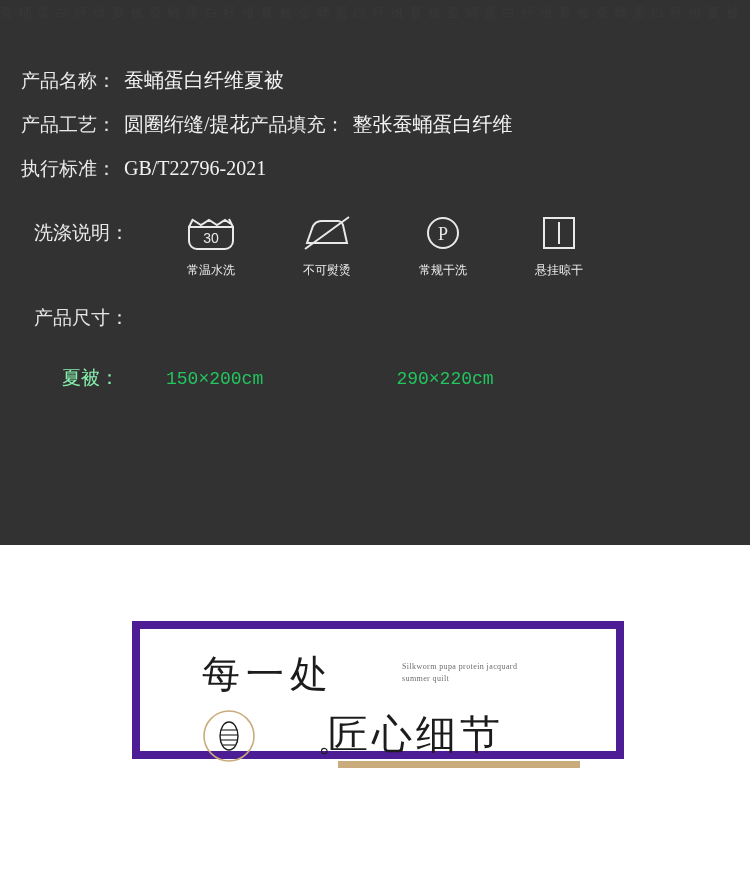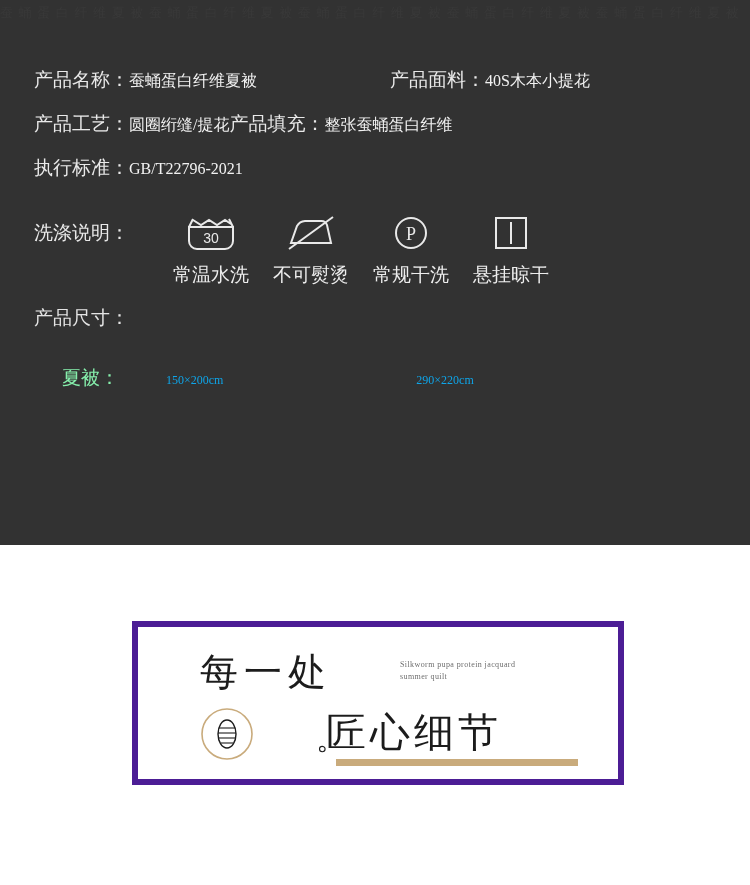--- a/index.html
+++ b/index.html
@@ -33,21 +33,21 @@
     letter-spacing: 1px;
     white-space: nowrap;
     overflow: hidden;
     line-height: 26px;
     opacity: 0.85;
   }
 
   .spec-rows {
     position: absolute;
     top: 68px;
-    left: 34px;
+    left: 21px;
     width: 686px;
   }
   .spec-row {
     display: flex;
     margin-bottom: 19px;
     font-size: 19px;
     line-height: 24px;
   }
   .spec-cell {
     display: flex;
@@ -55,24 +55,24 @@
   }
   .spec-cell.left { width: 356px; }
   .spec-label {
     font-family: "Liberation Serif", "DejaVu Serif", serif;
     font-size: 19px;
     color: #e9e9e9;
     white-space: nowrap;
   }
   .spec-value {
     font-family: "Liberation Serif", "DejaVu Serif", serif;
-    font-size: 16px;
+    font-size: 20px;
     color: #f2f2f2;
     white-space: nowrap;
-    margin-left: 0;
+    margin-left: 8px;
   }
 
   
   .wash-block {
     position: absolute;
     top: 210px;
     left: 34px;
     width: 690px;
   }
   .wash-label {
@@ -82,36 +82,36 @@
     font-family: "Liberation Serif", "DejaVu Serif", serif;
     font-size: 19px;
     color: #e9e9e9;
     white-space: nowrap;
   }
   .wash-icons {
     position: absolute;
     left: 136px;
     top: 0;
     display: flex;
-    gap: 18px;
+    gap: 34px;
   }
   .wash-item {
     width: 82px;
     text-align: center;
   }
   .wash-icon {
     height: 46px;
     display: flex;
     align-items: center;
     justify-content: center;
   }
   .wash-caption {
     margin-top: 6px;
     font-family: Liberation Serif, serif;
-    font-size: 19px;
+    font-size: 12px;
     color: #ededed;
     white-space: nowrap;
   }
 
   
   .size-block {
     position: absolute;
     top: 305px;
     left: 34px;
     width: 690px;
@@ -127,43 +127,43 @@
     align-items: baseline;
     padding-left: 28px;
   }
   .size-row-label {
     font-family: "Liberation Serif", "DejaVu Serif", serif;
     font-size: 19px;
     color: #86efac;
     width: 104px;
   }
   .size-opt {
-    font-family: Liberation Serif, serif;
-    font-size: 12px;
-    color: #0ea5e9;
+    font-family: Liberation Mono, monospace;
+    font-size: 18px;
+    color: #22c55e;
     width: 186px;
     text-align: left;
   }
   .size-opt.s2 { width: 186px; text-align: center; }
   .size-opt.s3 { width: 186px; text-align: right; }
 
   
   .banner-area {
     position: relative;
     width: 750px;
     height: 340px;
     background: #ffffff;
   }
   .banner-frame {
     position: absolute;
     left: 132px;
     top: 76px;
     width: 492px;
-    height: 164px;
-    border: 6px solid #4c1d95;
+    height: 138px;
+    border: 8px solid #4c1d95;
     background: #ffffff;
   }
   .banner-line1 {
     position: absolute;
     left: 62px;
     top: 20px;
     font-family: "Liberation Serif", "DejaVu Serif", serif;
     font-size: 38px;
     letter-spacing: 6px;
     color: #1c1c1c;
@@ -219,24 +219,20 @@
 <div class="spec-panel">
 
   <div class="watermark-strip">蚕 蛹 蛋 白 纤 维 夏 被 蚕 蛹 蛋 白 纤 维 夏 被 蚕 蛹 蛋 白 纤 维 夏 被 蚕 蛹 蛋 白 纤 维 夏 被 蚕 蛹 蛋 白 纤 维 夏 被</div>
 
   <div class="spec-rows">
 
     <div class="spec-row">
       <div class="spec-cell left">
         <span class="spec-label">产品名称：</span>
         <span class="spec-value">蚕蛹蛋白纤维夏被</span>
-      </div>
-      <div class="spec-cell">
-        <span class="spec-label">产品面料：</span>
-        <span class="spec-value">40S木本小提花</span>
       </div>
     </div>
 
     <div class="spec-row">
       <div class="spec-cell">
         <span class="spec-label">产品工艺：</span>
         <span class="spec-value">圆圈绗缝/提花</span>
       </div>
       <div class="spec-cell left">
         <span class="spec-label">产品填充：</span>

